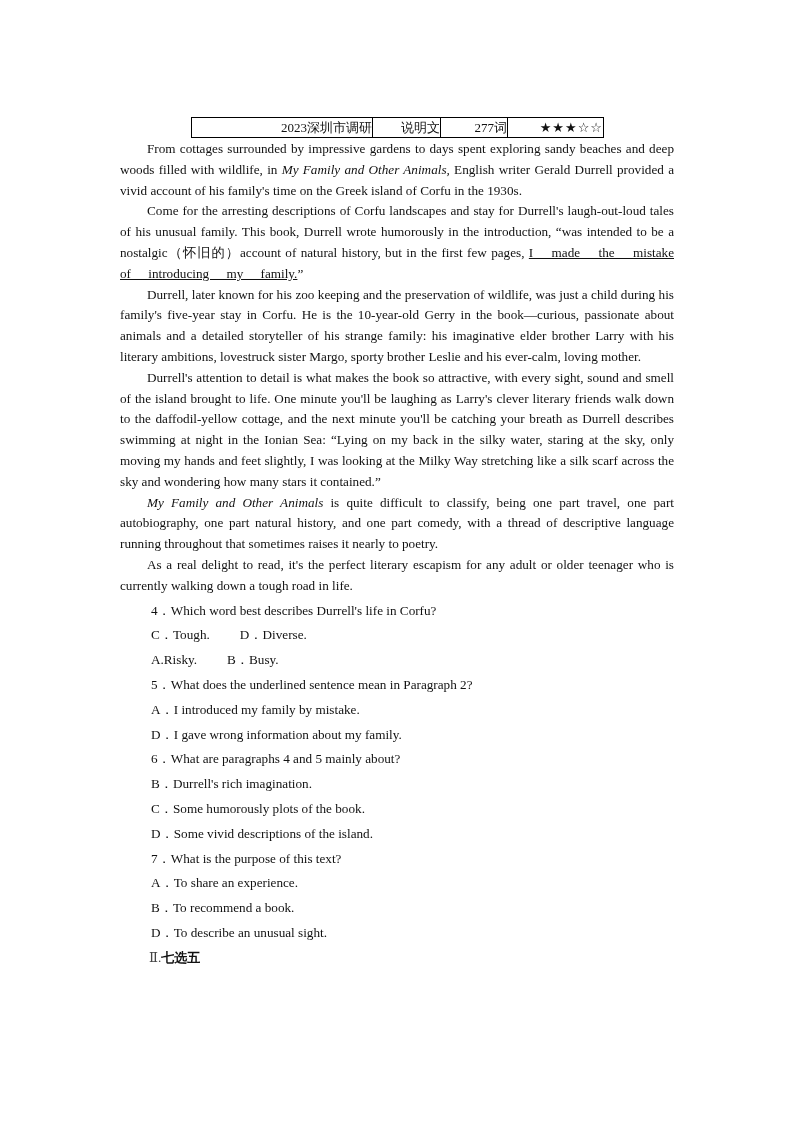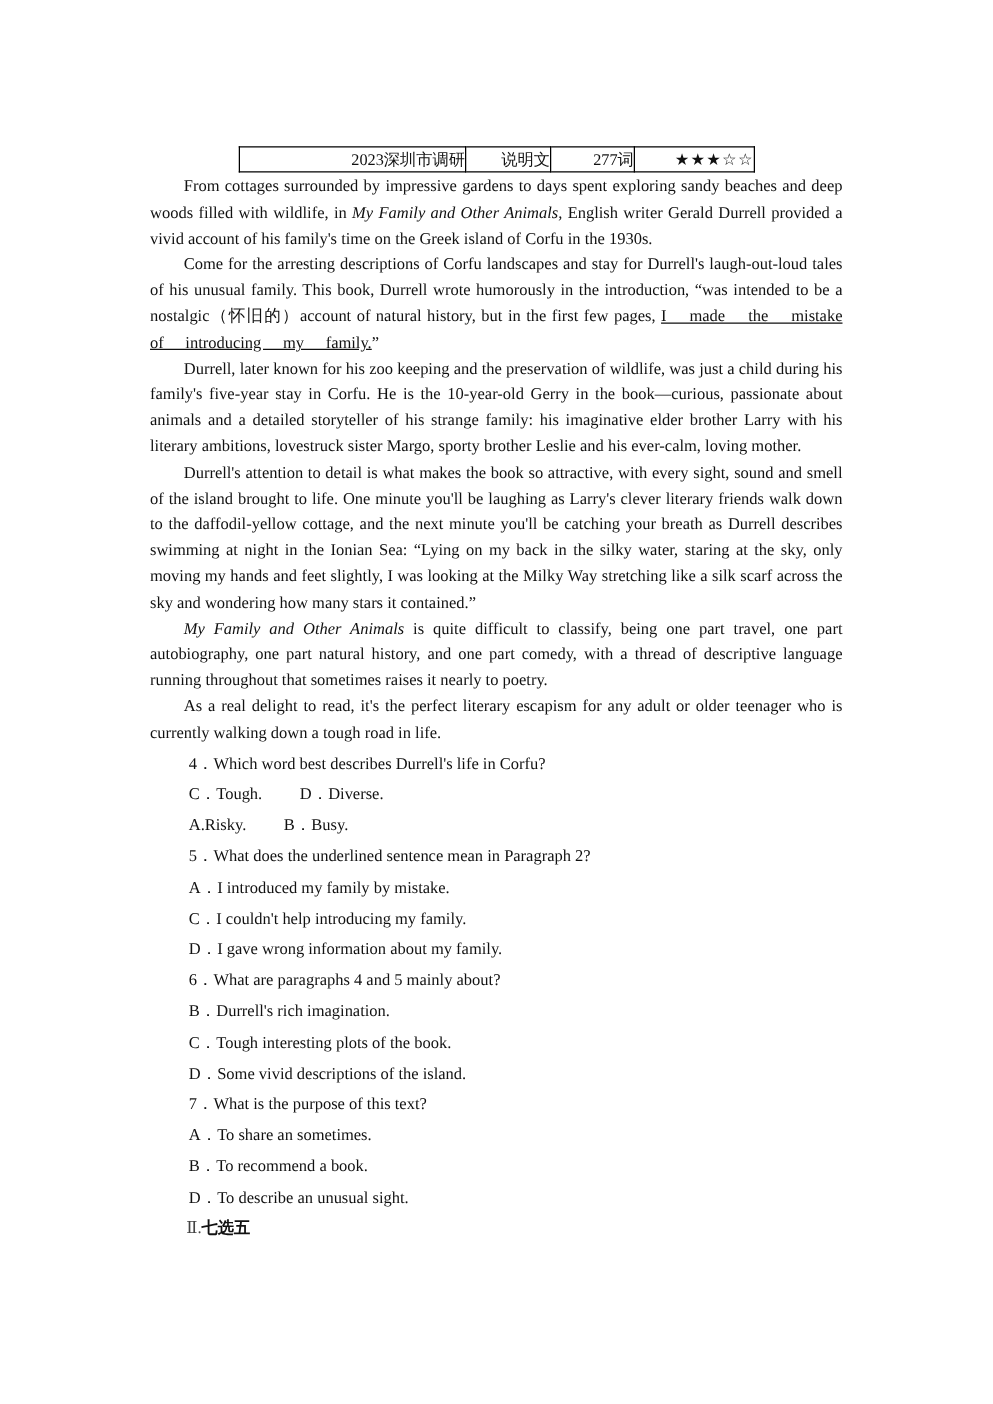--- a/index.html
+++ b/index.html
@@ -110,33 +110,32 @@
 
     <div>
       <p class="q-line"><span>4．</span><span>Which word best describes Durrell's life in Corfu?</span></p>
       <p class="q-line"><span class="opt-inline"><span>C．</span><span>Tough.</span></span><span class="opt-gap"></span><span class="opt-inline"><span>D．</span><span>Diverse.</span></span></p>
       <p class="q-line"><span class="opt-inline"><span>A.</span><span>Risky.</span></span><span class="opt-gap"></span><span class="opt-inline"><span>B．</span><span>Busy.</span></span></p>
     </div>
 
     <div>
       <p class="q-line"><span>5．</span><span>What does the underlined sentence mean in Paragraph 2?</span></p>
       <p class="q-line"><span>A．</span><span>I introduced my family by mistake.</span></p>
-      <p class="q-line"><span>C．</span><span>I couldn't help introducing my family.</span></p>
       <p class="q-line"><span>D．</span><span>I gave wrong information about my family.</span></p>
     </div>
 
     <div>
       <p class="q-line"><span>6．</span><span>What are paragraphs 4 and 5 mainly about?</span></p>
       <p class="q-line"><span>B．</span><span>Durrell's rich imagination.</span></p>
-      <p class="q-line"><span>C．</span><span>Tough interesting plots of the book.</span></p>
+      <p class="q-line"><span>C．</span><span>Some humorously plots of the book.</span></p>
       <p class="q-line"><span>D．</span><span>Some vivid descriptions of the island.</span></p>
     </div>
 
     <div>
       <p class="q-line"><span>7．</span><span>What is the purpose of this text?</span></p>
-      <p class="q-line"><span>A．</span><span>To share an sometimes.</span></p>
+      <p class="q-line"><span>A．</span><span>To share an experience.</span></p>
       <p class="q-line"><span>B．</span><span>To recommend a book.</span></p>
       <p class="q-line"><span>D．</span><span>To describe an unusual sight.</span></p>
     </div>
 
     <p class="section-head"><span class="roman">Ⅱ.</span><span class="cn">七选五</span></p>
   </div>
 </div>
 
 </body></html>

